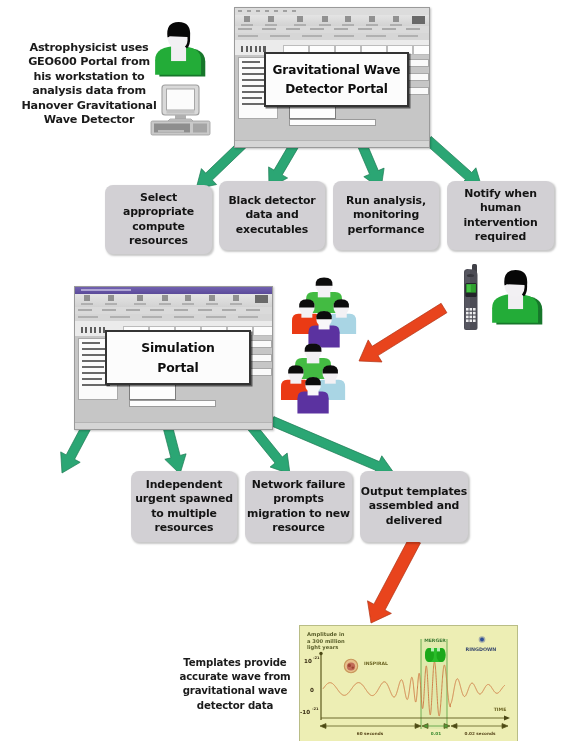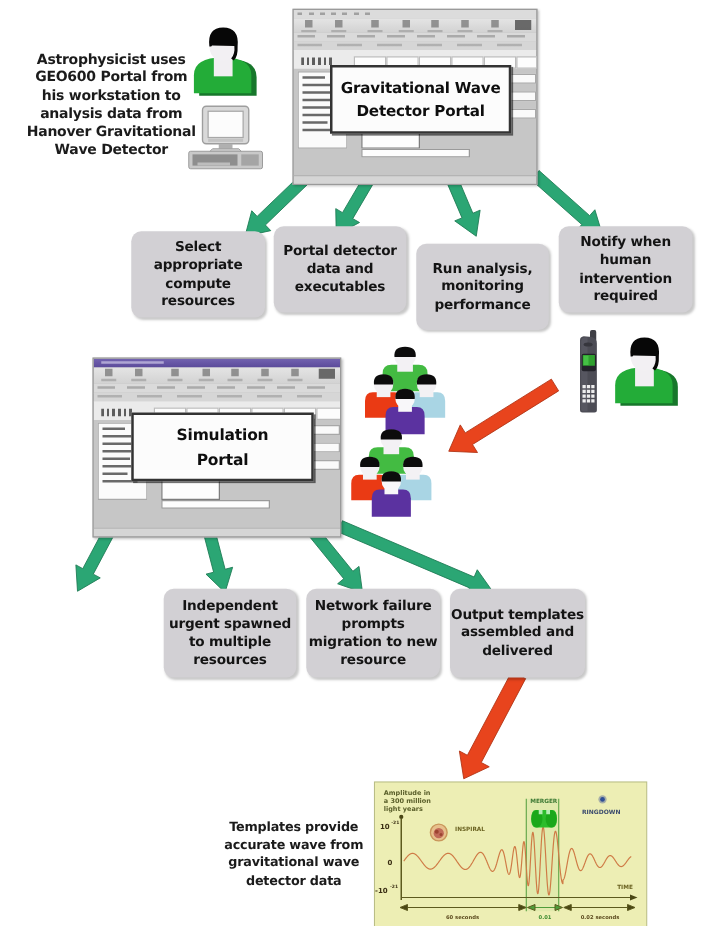--- a/index.html
+++ b/index.html
@@ -36,21 +36,21 @@
   #grp1 svg, #grp2 svg{overflow:visible;}
 
   #gwwin{left:234px; top:7px; width:194px; height:139px;}
   #gwlabel{left:264px; top:52px; width:141px; height:51px; font-size:12.1px; line-height:18.5px; letter-spacing:-.15px;}
 
   #simwin{left:74px; top:286px; width:197px; height:142px;}
   #simlabel{left:105px; top:330px; width:142px; height:51px; font-size:12.4px; line-height:19.5px; letter-spacing:-.15px;}
 
   #r1b0{left:105px; top:185px; width:107px; height:69px; font-size:10.9px; line-height:14.4px; letter-spacing:-.15px;}
   #r1b1{left:219px; top:181px; width:106px; height:69px; font-size:10.9px; line-height:14.4px; letter-spacing:-.15px;}
-  #r1b2{left:333px; top:181px; width:106px; height:69px; font-size:10.9px; line-height:14.4px; letter-spacing:-.15px;margin-top:14px;}
+  #r1b2{left:333px; top:181px; width:106px; height:69px; font-size:10.9px; line-height:14.4px; letter-spacing:-.15px;}
   #r1b3{left:447px; top:181px; width:107px; height:69px; font-size:10.9px; line-height:14.4px; letter-spacing:-.15px;}
 
   #r2b0{left:18px;  top:471px; width:106px; height:71px; font-size:10.9px; line-height:14.4px; letter-spacing:-.15px;}
   #r2b1{left:131px; top:471px; width:106px; height:71px; font-size:10.9px; line-height:14.4px; letter-spacing:-.15px;}
   #r2b2{left:245px; top:471px; width:107px; height:71px; font-size:10.9px; line-height:14.4px; letter-spacing:-.15px;}
   #r2b3{left:360px; top:471px; width:108px; height:71px; font-size:10.9px; line-height:14.4px; letter-spacing:-.15px;}
 
   #chart{left:299px; top:625px; width:219px; height:120px;}
 
   .garrow{fill:#2ba674;stroke:#1d7a53;stroke-width:.7;}
@@ -207,21 +207,21 @@
     </div>
     <div class="wStatus"></div>
   </div>
   <div class="portalLabel" id="gwlabel">Gravitational Wave
 Detector Portal</div>
 
   <div class="procbox" id="r1b0">Select
 appropriate
 compute
 resources</div>
-  <div class="procbox" id="r1b1">Portal detector
+  <div class="procbox" id="r1b1">Black detector
 data and
 executables</div>
   <div class="procbox" id="r1b2">Run analysis,
 monitoring
 performance</div>
   <div class="procbox" id="r1b3">Notify when
 human
 intervention
 required</div>
 

